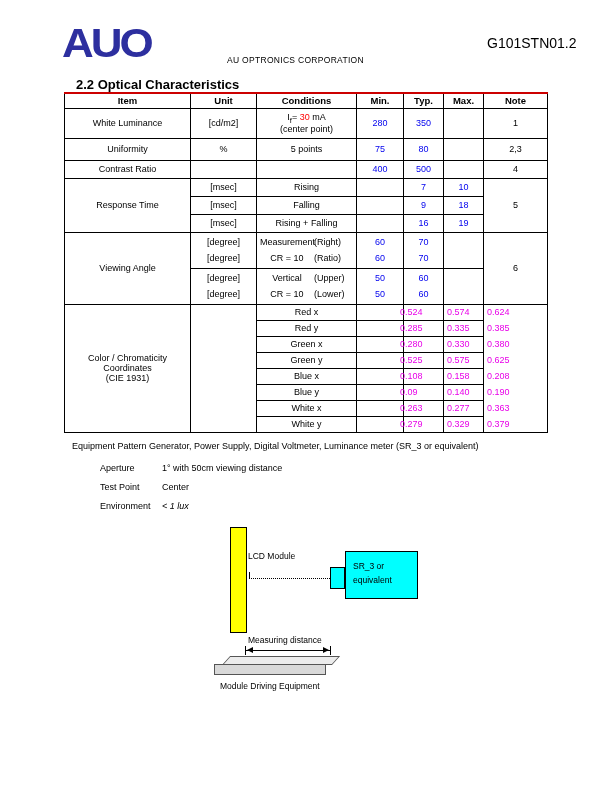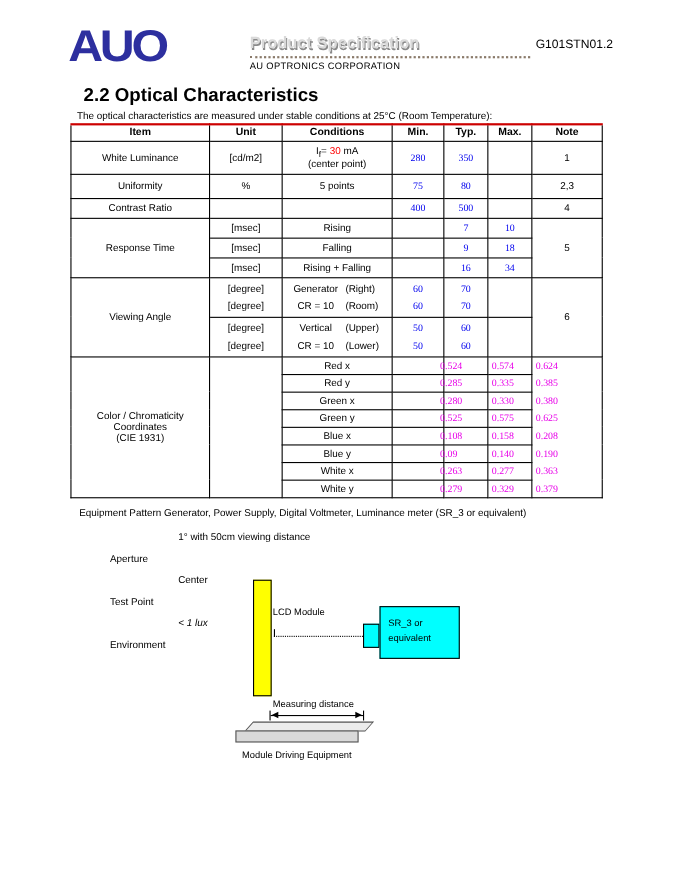--- a/index.html
+++ b/index.html
@@ -4,53 +4,53 @@
 <style>
   * { margin:0; padding:0; box-sizing:border-box; }
   html,body { width:612px; height:792px; background:#fff; font-family:"Liberation Sans",sans-serif; color:#000; }
   .page { position:relative; width:612px; height:708px; overflow:hidden; }
 
   
   .logo { position:absolute; left:62px; top:18px; font-size:44px; font-weight:900; letter-spacing:-3px;
           color:var(--logo_blue,#2d2f9f); transform:scaleY(.92); }
   .hdr-title { position:absolute; left:227px; top:31px; width:255px; font-size:15px; font-weight:bold;
                color:#d9d9d9; text-shadow:1px 1px 0 #8a8a8a; border-bottom:2px dotted #8a7a6a; padding-bottom:3px; }
-  .hdr-docid { position:absolute; left:487px; top:35px; font-size:11px; }
+  .hdr-docid { position:absolute; left:487px; top:35px; font-size:14px; }
   .hdr-company { position:absolute; left:227px; top:55px; font-size:8.5px; letter-spacing:.3px; }
 
   
   .content { position:absolute; left:64px; top:77px; width:483px; }
-  .sec-heading { margin-left:12px; font-size:17px; font-weight:bold; }
+  .sec-heading { margin-left:12px; font-size:13px; font-weight:bold; }
   .intro { margin:3px 0 2px 6px; font-size:9px; }
 
   table.spec { border-collapse:collapse; width:483px; table-layout:fixed; font-size:9px;
                border-top:2px solid var(--table_top_border,#c00); }
   table.spec th, table.spec td { border:1px solid #000; padding:1px 3px; vertical-align:middle; text-align:center; }
   table.spec th { font-weight:bold; height:15px; font-size:9.5px; }
   td.item { text-align:left; padding-left:4px; }
   td.cond-l { text-align:left; padding-left:5px; }
-  td.val { color:var(--value_blue,#0000ee);font-family:Liberation Serif, serif; }
+  td.val { color:var(--value_blue,#0000ee); }
   td.val.mag { color:var(--value_magenta,#e800e8);padding-left:43px; }
   .red { color:var(--highlight_red,#f00); }
   tr.r-lum td { height:30px; }
   tr.r-uni td { height:22px; }
   tr.r-con td { height:18px; }
   tr.r-resp td { height:18px; }
   tr.r-view td { height:36px; }
   tr.r-color td { height:16px; }
   .two div { line-height:16px; }
   .va-line { display:flex; }
   .va-line .a { width:54px; }
 
   
   .notes { margin-top:8px; font-size:9px; }
   .notes .n1 { margin:2px 0 12px 8px; }
   .notes .eq { margin:0 0 12px 8px; }
   .note-row { display:flex; margin:0 0 9px 36px; }
-  .note-row .lbl { width:62px;margin-top:20px; }
+  .note-row .lbl { width:62px; }
   .italic { font-style:italic; }
 
   
   .diagram { position:absolute; left:64px; top:525px; width:483px; height:170px; font-size:8.5px; }
   .lcd-bar { position:absolute; left:166px; top:2px; width:17px; height:106px;
              background:var(--lcd_yellow,#ff0); border:1px solid #000; }
   .lcd-label { position:absolute; left:184px; top:26px; }
   .sight-line { position:absolute; left:185px; top:53px; width:81px; border-top:1px dotted #000; }
   .sight-tick { position:absolute; left:185px; top:47px; width:1px; height:7px; background:#000; }
   .lens-box { position:absolute; left:266px; top:42px; width:15px; height:22px;
@@ -75,27 +75,25 @@
   .footer { position:absolute; right:65px; top:748px; text-align:right; font-size:8.5px; line-height:15px; }
   .bottom-bar { position:absolute; left:60px; top:776px; width:490px; height:13px;
                 background:repeating-linear-gradient(90deg,#c2c2c2 0 1px,#e9e9e9 1px 3px); }
 </style>
 </head>
 <body>
 
 <div class="page">
 
   <div class="logo">AUO</div>
-  <div class="hdr-title">Product Specification</div>
   <div class="hdr-docid">G101STN01.2</div>
   <div class="hdr-company">AU OPTRONICS CORPORATION</div>
 
   <div class="content">
     <div class="sec-heading">2.2 Optical Characteristics</div>
-    <div class="intro">The optical characteristics are measured under stable conditions at 25°C (Room Temperature):</div>
 
     <table class="spec">
       <colgroup>
         <col style="width:126px">
           <col style="width:66px">
           <col style="width:100px">
         <col style="width:47px">
           <col style="width:40px">
           <col style="width:40px">
           <col style="width:64px">
@@ -160,37 +158,37 @@
           <td class="cond-l">Falling</td>
           <td class="val"></td>
           <td class="val">9</td>
           <td class="val">18</td>
         </tr>
         <tr class="r-resp">
           <td>[msec]</td>
           <td class="cond-l">Rising + Falling</td>
           <td class="val"></td>
           <td class="val">16</td>
-          <td class="val">34</td>
+          <td class="val">19</td>
         </tr>
 
         <tr class="r-view">
           <td class="item" rowspan="2">Viewing Angle</td>
           <td class="two">
             <div>[degree]</div>
             <div>[degree]</div>
           </td>
           <td class="cond-l two">
             <div class="va-line">
-                <span class="a">Generator</span>
+                <span class="a">Measurement</span>
                 <span>(Right)</span>
               </div>
             <div class="va-line">
                 <span class="a">CR = 10</span>
-                <span>(Room)</span>
+                <span>(Ratio)</span>
               </div>
           </td>
           <td class="val two">
             <div>60</div>
             <div>60</div>
           </td>
           <td class="val two">
             <div>70</div>
             <div>70</div>
           </td>

